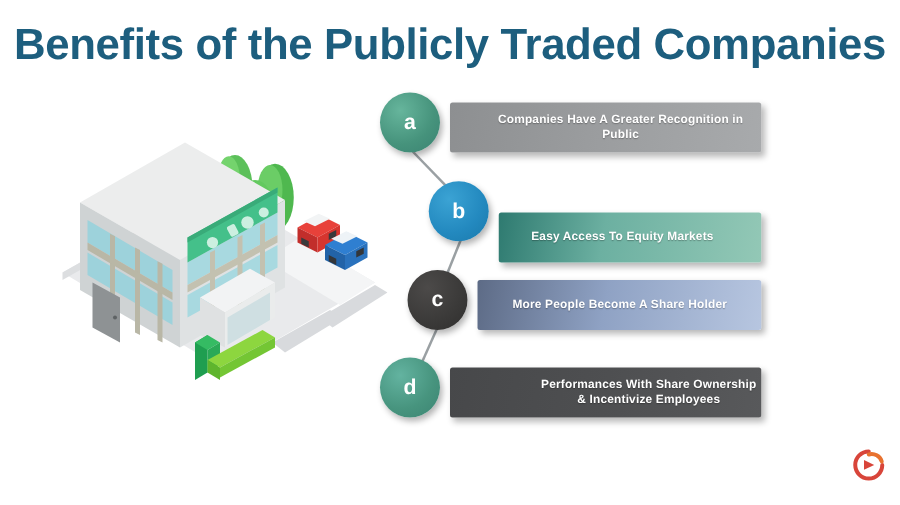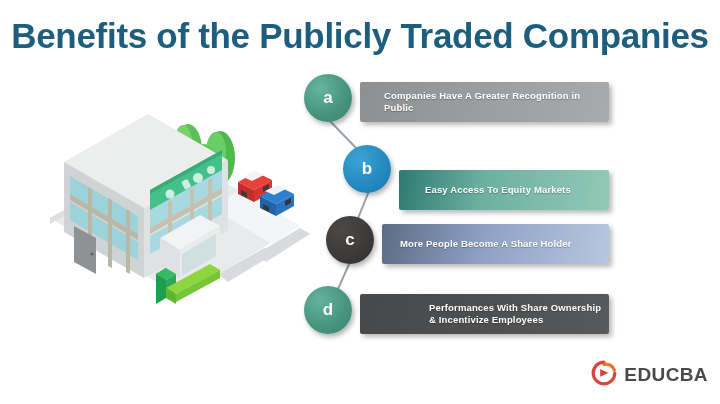--- a/index.html
+++ b/index.html
@@ -52,20 +52,21 @@
   }
   .bar {
     position: absolute;
     top: 8px;
     height: 40px;
     border-radius: 2px;
     box-shadow: 3px 3px 5px rgba(0,0,0,0.28);
     display: flex;
     align-items: center;
     z-index: 2;
+    text-align: center;
   }
   .bar-text {
     color: #ffffff;
     font-size: 9.5px;
     font-weight: bold;
     line-height: 12.5px;
     padding-left: 0px;
     letter-spacing: 0.15px;
     text-shadow: 0 1px 1px rgba(0,0,0,0.30);
   }
@@ -94,21 +95,21 @@
   #row-b { left: 47px; top: 81px;  width: 269px; }
   #row-b .badge { left: 0px; background: radial-gradient(circle at 34% 30%, #3ba3d4 0%, #2389bf 58%, #1a79ab 100%); }
   #row-b .bar   { left: 56px; width: 210px;
                   background: linear-gradient(100deg, #2e7a70 0%, #6cb0a1 40%, #93c8b6 100%); margin-top: 17px; }
   #row-b .bar-text { padding-left: 26px; }
 
   #row-c { left: 30px; top: 152px; width: 286px; }
   #row-c .badge { left: 0px; background: radial-gradient(circle at 34% 30%, #4c4a49 0%, #3b3a39 58%, #2f2e2d 100%); }
   #row-c .bar   { left: 56px; width: 227px;
                   background: linear-gradient(100deg, #5d6b86 0%, #8fa2c4 45%, #b7c6e0 100%); }
-  #row-c .bar-text { padding-left: 18px; }
+  #row-c .bar-text { padding-left: 28px; }
 
   #row-d { left: 8px;  top: 222px; width: 308px; }
   #row-d .badge { left: 0px; background: radial-gradient(circle at 34% 30%, #63b3a0 0%, #47947e 58%, #3c8472 100%); }
   #row-d .bar   { left: 56px; width: 249px;
                   background: linear-gradient(100deg, #47484a 0%, #4e4f51 50%, #58595b 100%); }
   #row-d .bar-text { padding-left: 22px; margin-left: 47px; }
 
   
   #logo {
     position: absolute;
@@ -275,14 +276,13 @@
 </div>
 
 <div id="logo">
   <span>
     <svg width="26" height="26" viewBox="0 0 26 26">
       <path d="M13 2.2 A10.8 10.8 0 1 0 23.8 13" fill="none" stroke="#d8453a" stroke-width="3.2" stroke-linecap="round"></path>
       <path d="M23.4 10.2 A8.4 8.4 0 0 0 13 4.6" fill="none" stroke="#e8722f" stroke-width="3.2" stroke-linecap="round"></path>
       <path d="M9.2 9.0 L17.4 12.9 L9.2 16.8 Z" fill="#d8453a"></path>
     </svg>
   </span>
-  <span id="logo-text">EDUCBA</span>
 </div>
 
 </body></html>

